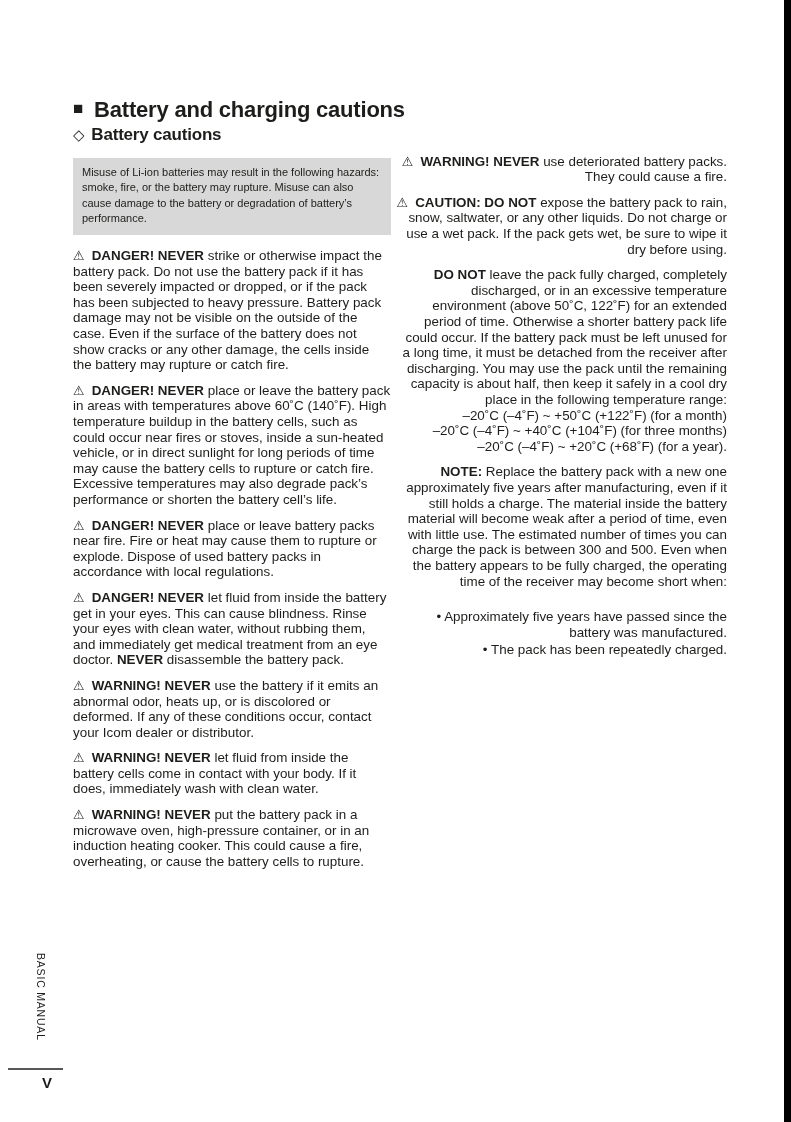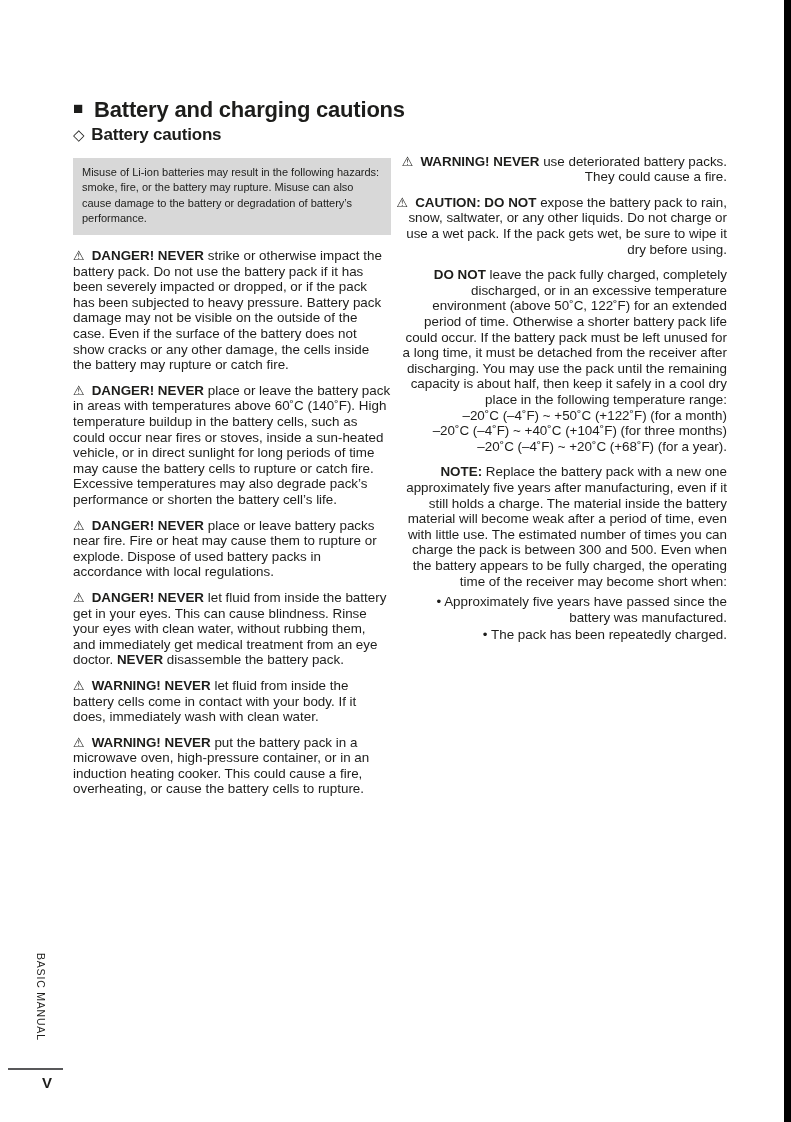--- a/index.html
+++ b/index.html
@@ -13,21 +13,21 @@
   .doc-title{display:flex;align-items:center;font-weight:bold;font-size:22px;line-height:1.15;letter-spacing:-0.2px;}
   .doc-title .sq{font-size:17px;margin-right:11px;position:relative;top:-1px;}
   .doc-subtitle{display:flex;align-items:center;font-weight:bold;font-size:17px;line-height:1.2;margin-top:3px;letter-spacing:-0.2px;}
   .doc-subtitle .di{font-size:15px;margin-right:7px;font-weight:normal;}
   .columns{display:flex;margin-top:12px;}
   .col{font-size:13.4px;line-height:15.6px;}
   .col-left{width:318px;margin-right:4px;}
   .col-right{width:332px;margin-top:-4px;text-align:right;}
   .intro-box{background:#d8d8d8;padding:7px 9px 8px 9px;margin:0 0 13px 0;font-size:11px;line-height:15.6px;}
   p.para{margin:0 0 10px 0;white-space:pre-wrap;}
-  p.para.tight{margin-bottom:5px;}
+  p.para.tight{margin-bottom:20px;}
   p.para.bullet{margin:0 0 2px 0;padding-left:11px;text-indent:-11px;}
   .bold{font-weight:bold;}
   .warn-icon{margin-right:7px;font-size:13px;}
   .sidebar-label{
     position:absolute;left:35px;top:953px;height:112px;
     writing-mode:vertical-rl;font-size:10.5px;letter-spacing:0.8px;color:#1d1d1b;
   }
   .sidebar-rule{position:absolute;left:8px;top:1068px;width:55px;height:2px;background:#58585a;}
   .page-number{position:absolute;left:42px;top:1074px;font-weight:bold;font-size:15px;}
 </style>
@@ -43,20 +43,21 @@
     <span class="di">◇</span>
     <span>Battery cautions</span>
   </div>
   <div class="columns">
     <div class="col col-left" id="col-left">
       <div class="intro-box">Misuse of Li-ion batteries may result in the following hazards: smoke, fire, or the battery may rupture. Misuse can also cause damage to the battery or degradation of battery’s performance.</div>
     <p class="para"><span class="warn-icon">⚠</span><span class="bold">DANGER! NEVER</span><span> strike or otherwise impact the battery pack. Do not use the battery pack if it has been severely impacted or dropped, or if the pack has been subjected to heavy pressure. Battery pack damage may not be visible on the outside of the case. Even if the surface of the battery does not show cracks or any other damage, the cells inside the battery may rupture or catch fire.</span></p>
         <p class="para"><span class="warn-icon">⚠</span><span class="bold">DANGER! NEVER</span><span> place or leave the battery pack in areas with temperatures above 60˚C (140˚F). High temperature buildup in the battery cells, such as could occur near fires or stoves, inside a sun-heated vehicle, or in direct sunlight for long periods of time may cause the battery cells to rupture or catch fire. Excessive temperatures may also degrade pack’s performance or shorten the battery cell’s life.</span></p>
         <p class="para"><span class="warn-icon">⚠</span><span class="bold">DANGER! NEVER</span><span> place or leave battery packs near fire. Fire or heat may cause them to rupture or explode. Dispose of used battery packs in accordance with local regulations.</span></p>
         <p class="para"><span class="warn-icon">⚠</span><span class="bold">DANGER! NEVER</span><span> let fluid from inside the battery get in your eyes. This can cause blindness. Rinse your eyes with clean water, without rubbing them, and immediately get medical treatment from an eye doctor. </span><span class="bold">NEVER</span><span> disassemble the battery pack.</span></p>
+        <p class="para"><span class="warn-icon">⚠</span><span class="bold">WARNING! NEVER</span><span> use the battery if it emits an abnormal odor, heats up, or is discolored or deformed. If any of these conditions occur, contact your Icom dealer or distributor.</span></p>
         <p class="para"><span class="warn-icon">⚠</span><span class="bold">WARNING! NEVER</span><span> let fluid from inside the battery cells come in contact with your body. If it does, immediately wash with clean water.</span></p>
         <p class="para"><span class="warn-icon">⚠</span><span class="bold">WARNING! NEVER</span><span> put the battery pack in a microwave oven, high-pressure container, or in an induction heating cooker. This could cause a fire, overheating, or cause the battery cells to rupture.</span></p>
       </div>
     <div class="col col-right" id="col-right">
         <p class="para"><span class="warn-icon">⚠</span><span class="bold">WARNING! NEVER</span><span> use deteriorated battery packs. They could cause a fire.</span></p>
         <p class="para"><span class="warn-icon">⚠</span><span class="bold">CAUTION: DO NOT</span><span> expose the battery pack to rain, snow, saltwater, or any other liquids. Do not charge or use a wet pack. If the pack gets wet, be sure to wipe it dry before using.</span></p>
         <p class="para"><span class="bold">DO NOT</span><span> leave the pack fully charged, completely discharged, or in an excessive temperature environment (above 50˚C, 122˚F) for an extended period of time. Otherwise a shorter battery pack life could occur. If the battery pack must be left unused for a long time, it must be detached from the receiver after discharging. You may use the pack until the remaining capacity is about half, then keep it safely in a cool dry place in the following temperature range:
 –20˚C (–4˚F) ~ +50˚C (+122˚F) (for a month)
 –20˚C (–4˚F) ~ +40˚C (+104˚F) (for three months)
 –20˚C (–4˚F) ~ +20˚C (+68˚F) (for a year).</span></p>

